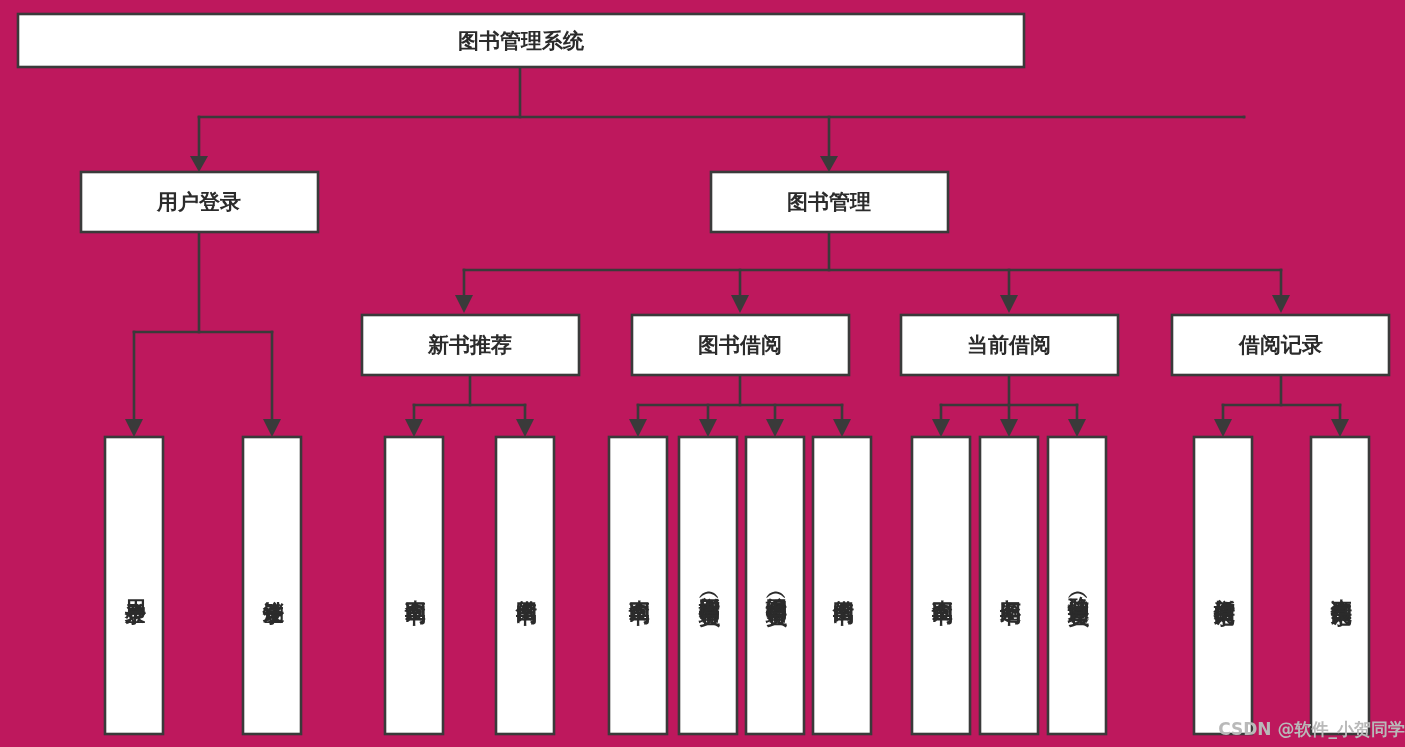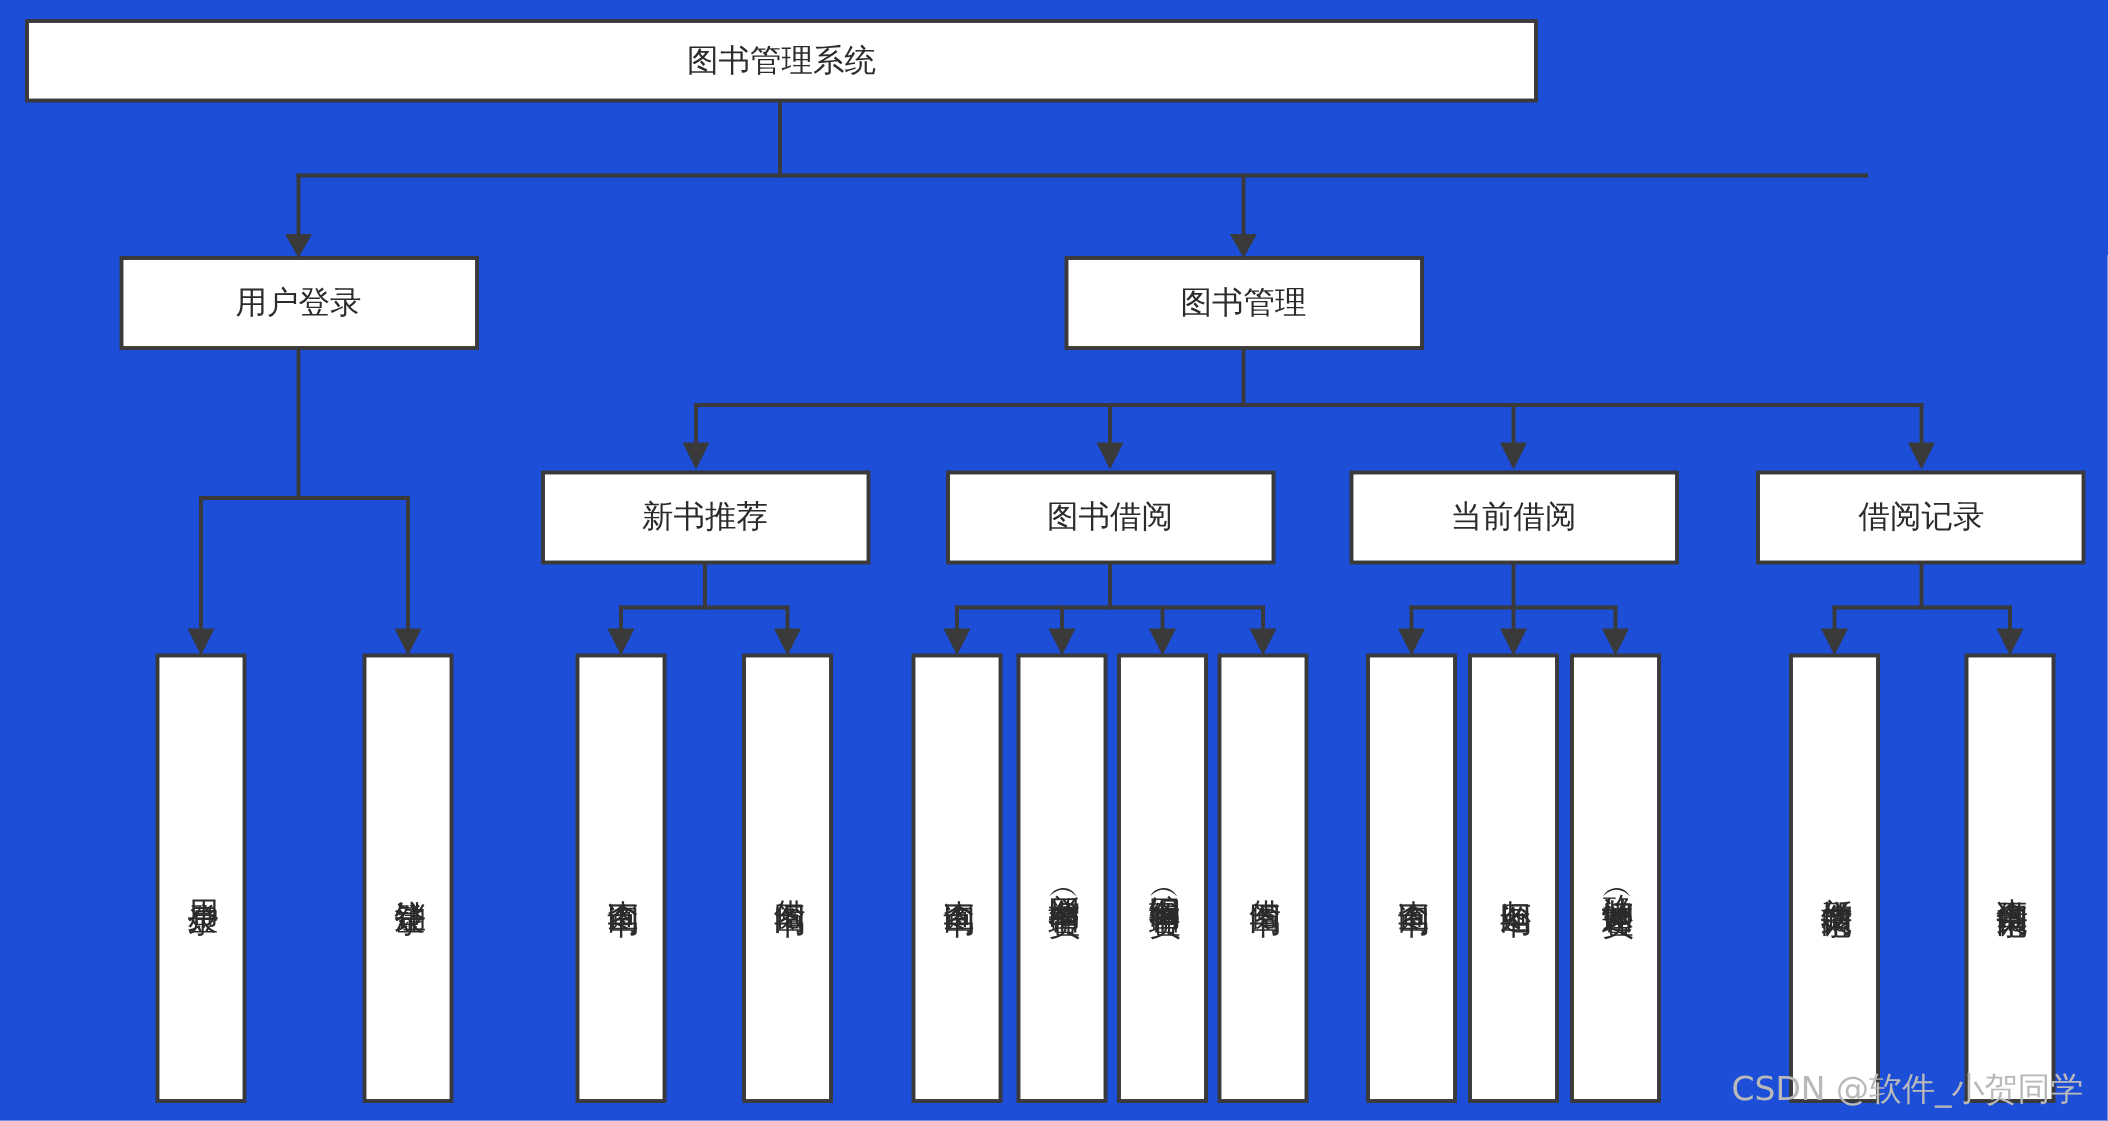--- a/index.html
+++ b/index.html
@@ -10,21 +10,22 @@
   body {
     width: 1405px;
     height: 747px;
     font-family: "Liberation Sans", "DejaVu Sans", sans-serif;
     overflow: hidden;
   }
   #diagram-root {
     position: relative;
     width: 1405px;
     height: 747px;
-    background: #1d4ed8;
+    background: #be185d;
+    font-weight: bold;
   }
   svg.flow {
     position: absolute;
     left: 0;
     top: 0;
     width: 1405px;
     height: 747px;
     display: block;
   }
   .node-box {
@@ -52,24 +53,24 @@
     font-size: 21px;
   }
   .label-v {
     font-size: 21px;
     writing-mode: vertical-rl;
     text-orientation: upright;
     letter-spacing: 1.5px;
   }
   .watermark {
     position: absolute;
-    right: 16px;
+    right: 0;
     bottom: 6px;
     font-family: "DejaVu Sans", "Liberation Sans", sans-serif;
-    font-size: 22px;
+    font-size: 17px;
     color: #b9b9b9;
     white-space: nowrap;
     pointer-events: none;
     user-select: none;
   }
 </style>
 </head>
 <body>
 
 <div id="diagram-root">

